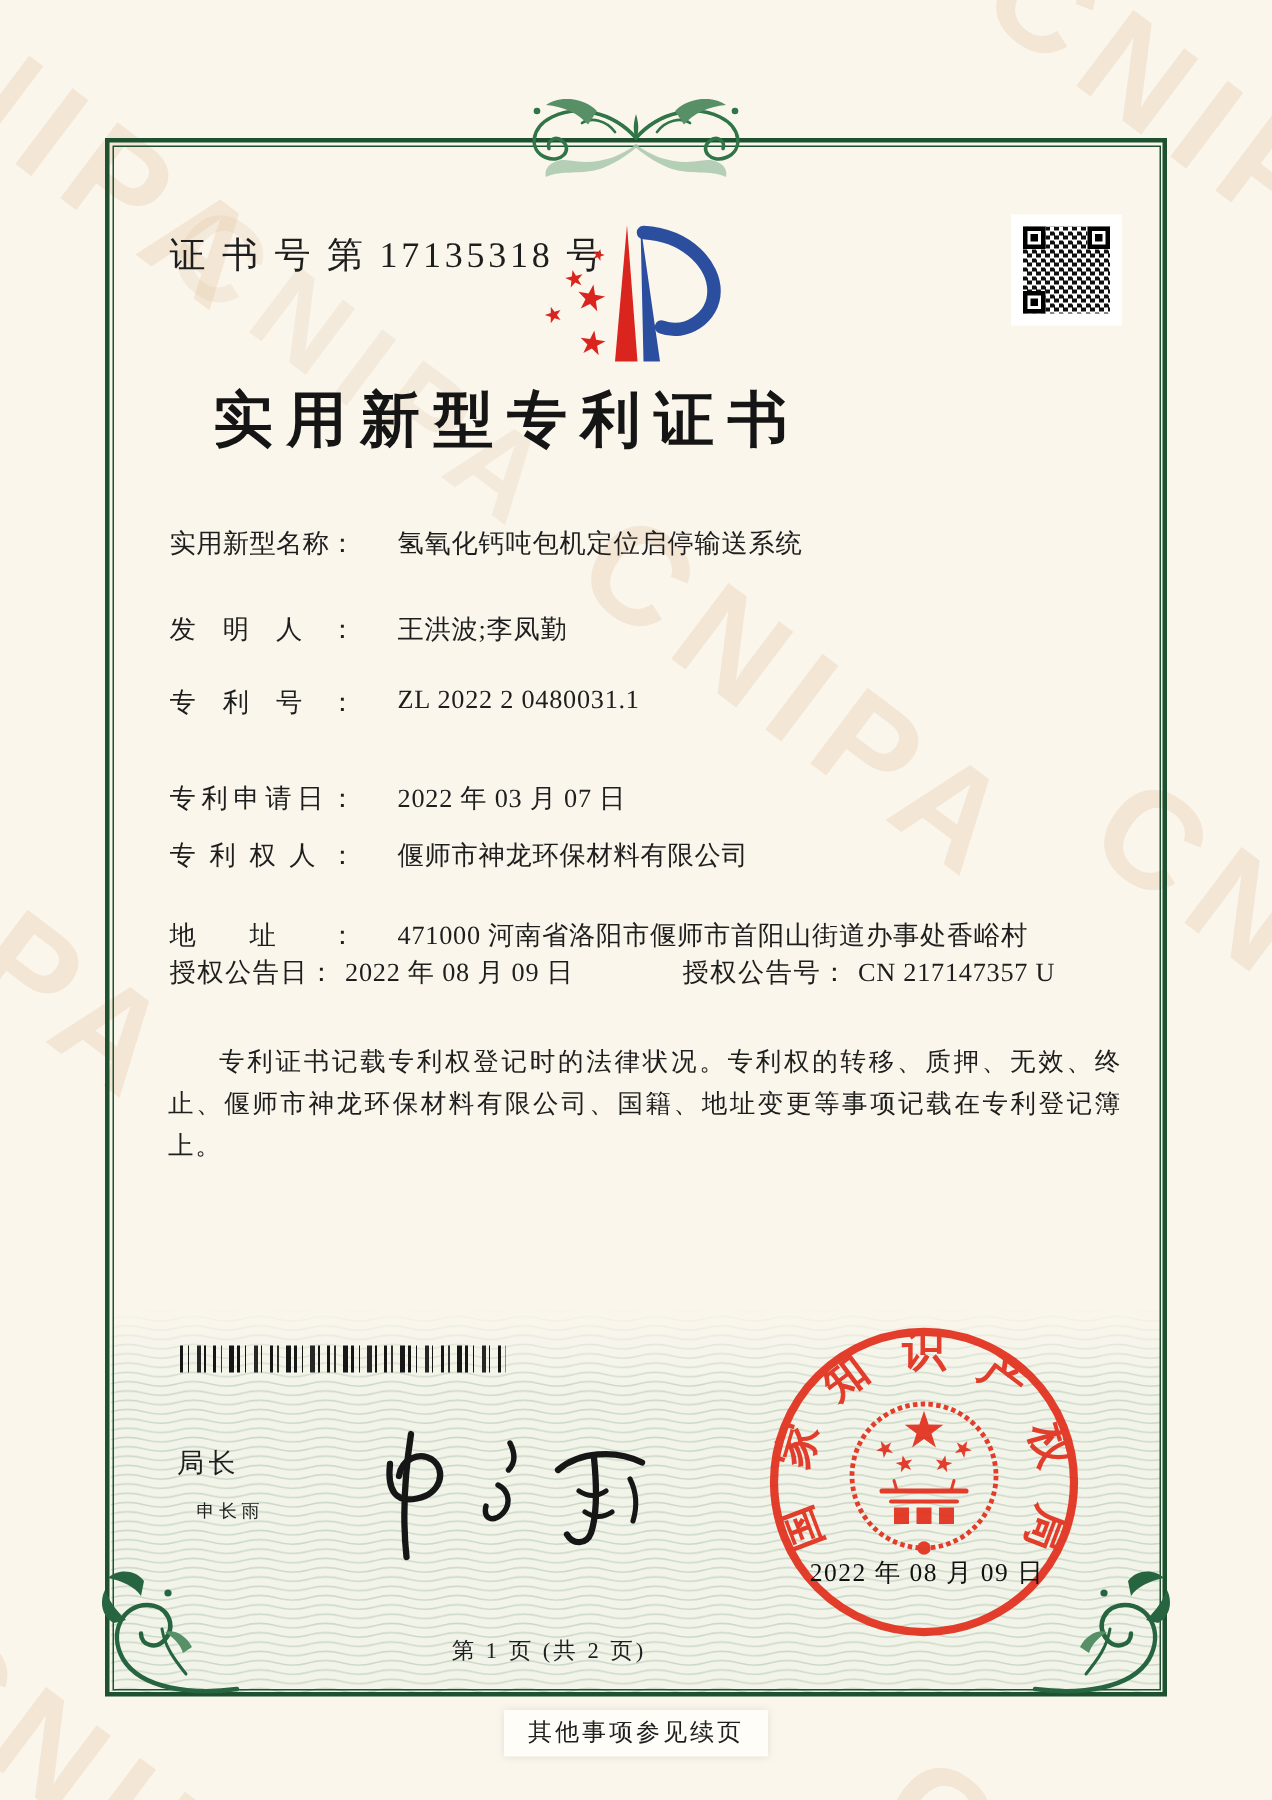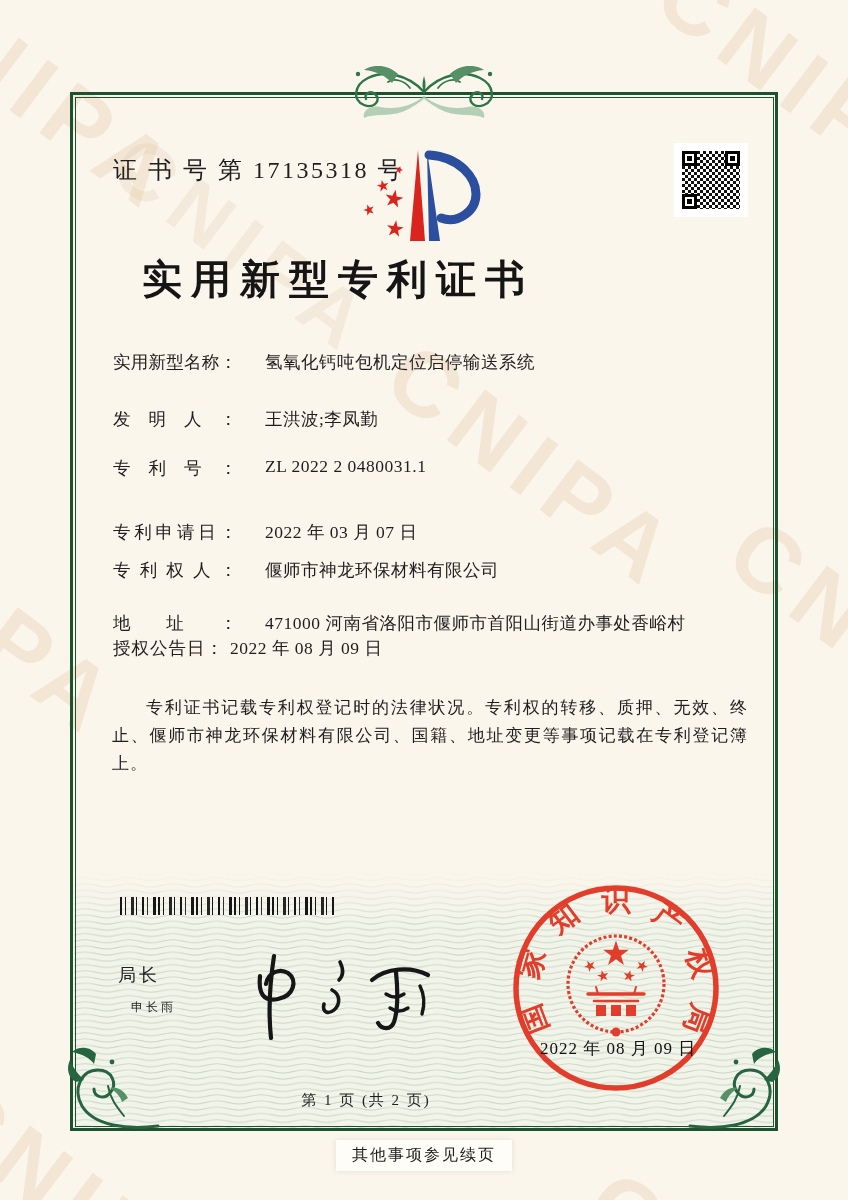--- a/index.html
+++ b/index.html
@@ -185,20 +185,23 @@
       <span class="flabel">专利申请日：</span><span class="fvalue">2022 年 03 月 07 日</span>
     </div>
     <div class="frow" style="top:558px;">
       <span class="flabel">专利权人：</span><span class="fvalue">偃师市神龙环保材料有限公司</span>
     </div>
     <div class="frow" style="top:611px;">
       <span class="flabel">地址：</span><span class="fvalue">471000 河南省洛阳市偃师市首阳山街道办事处香峪村</span>
     </div>
     <div class="frow" style="top:620px;width:640px;margin-top:16px;">
       <span class="glabel">授权公告日：</span><span class="fvalue" style="margin-left:6px;">2022 年 08 月 09 日</span>
+      <span class="grant-right">
+        <span class="glabel">授权公告号：</span><span class="fvalue" style="margin-left:6px;">CN 217147357 U</span>
+      </span>
     </div>
   </div>
 
   <div class="paras">
     <p>专利证书记载专利权登记时的法律状况。专利权的转移、质押、无效、终止、偃师市神龙环保材料有限公司、国籍、地址变更等事项记载在专利登记簿上。</p>
   </div>
 
   <div class="barcode"></div>
 
   <div class="signer-title">局长</div>

